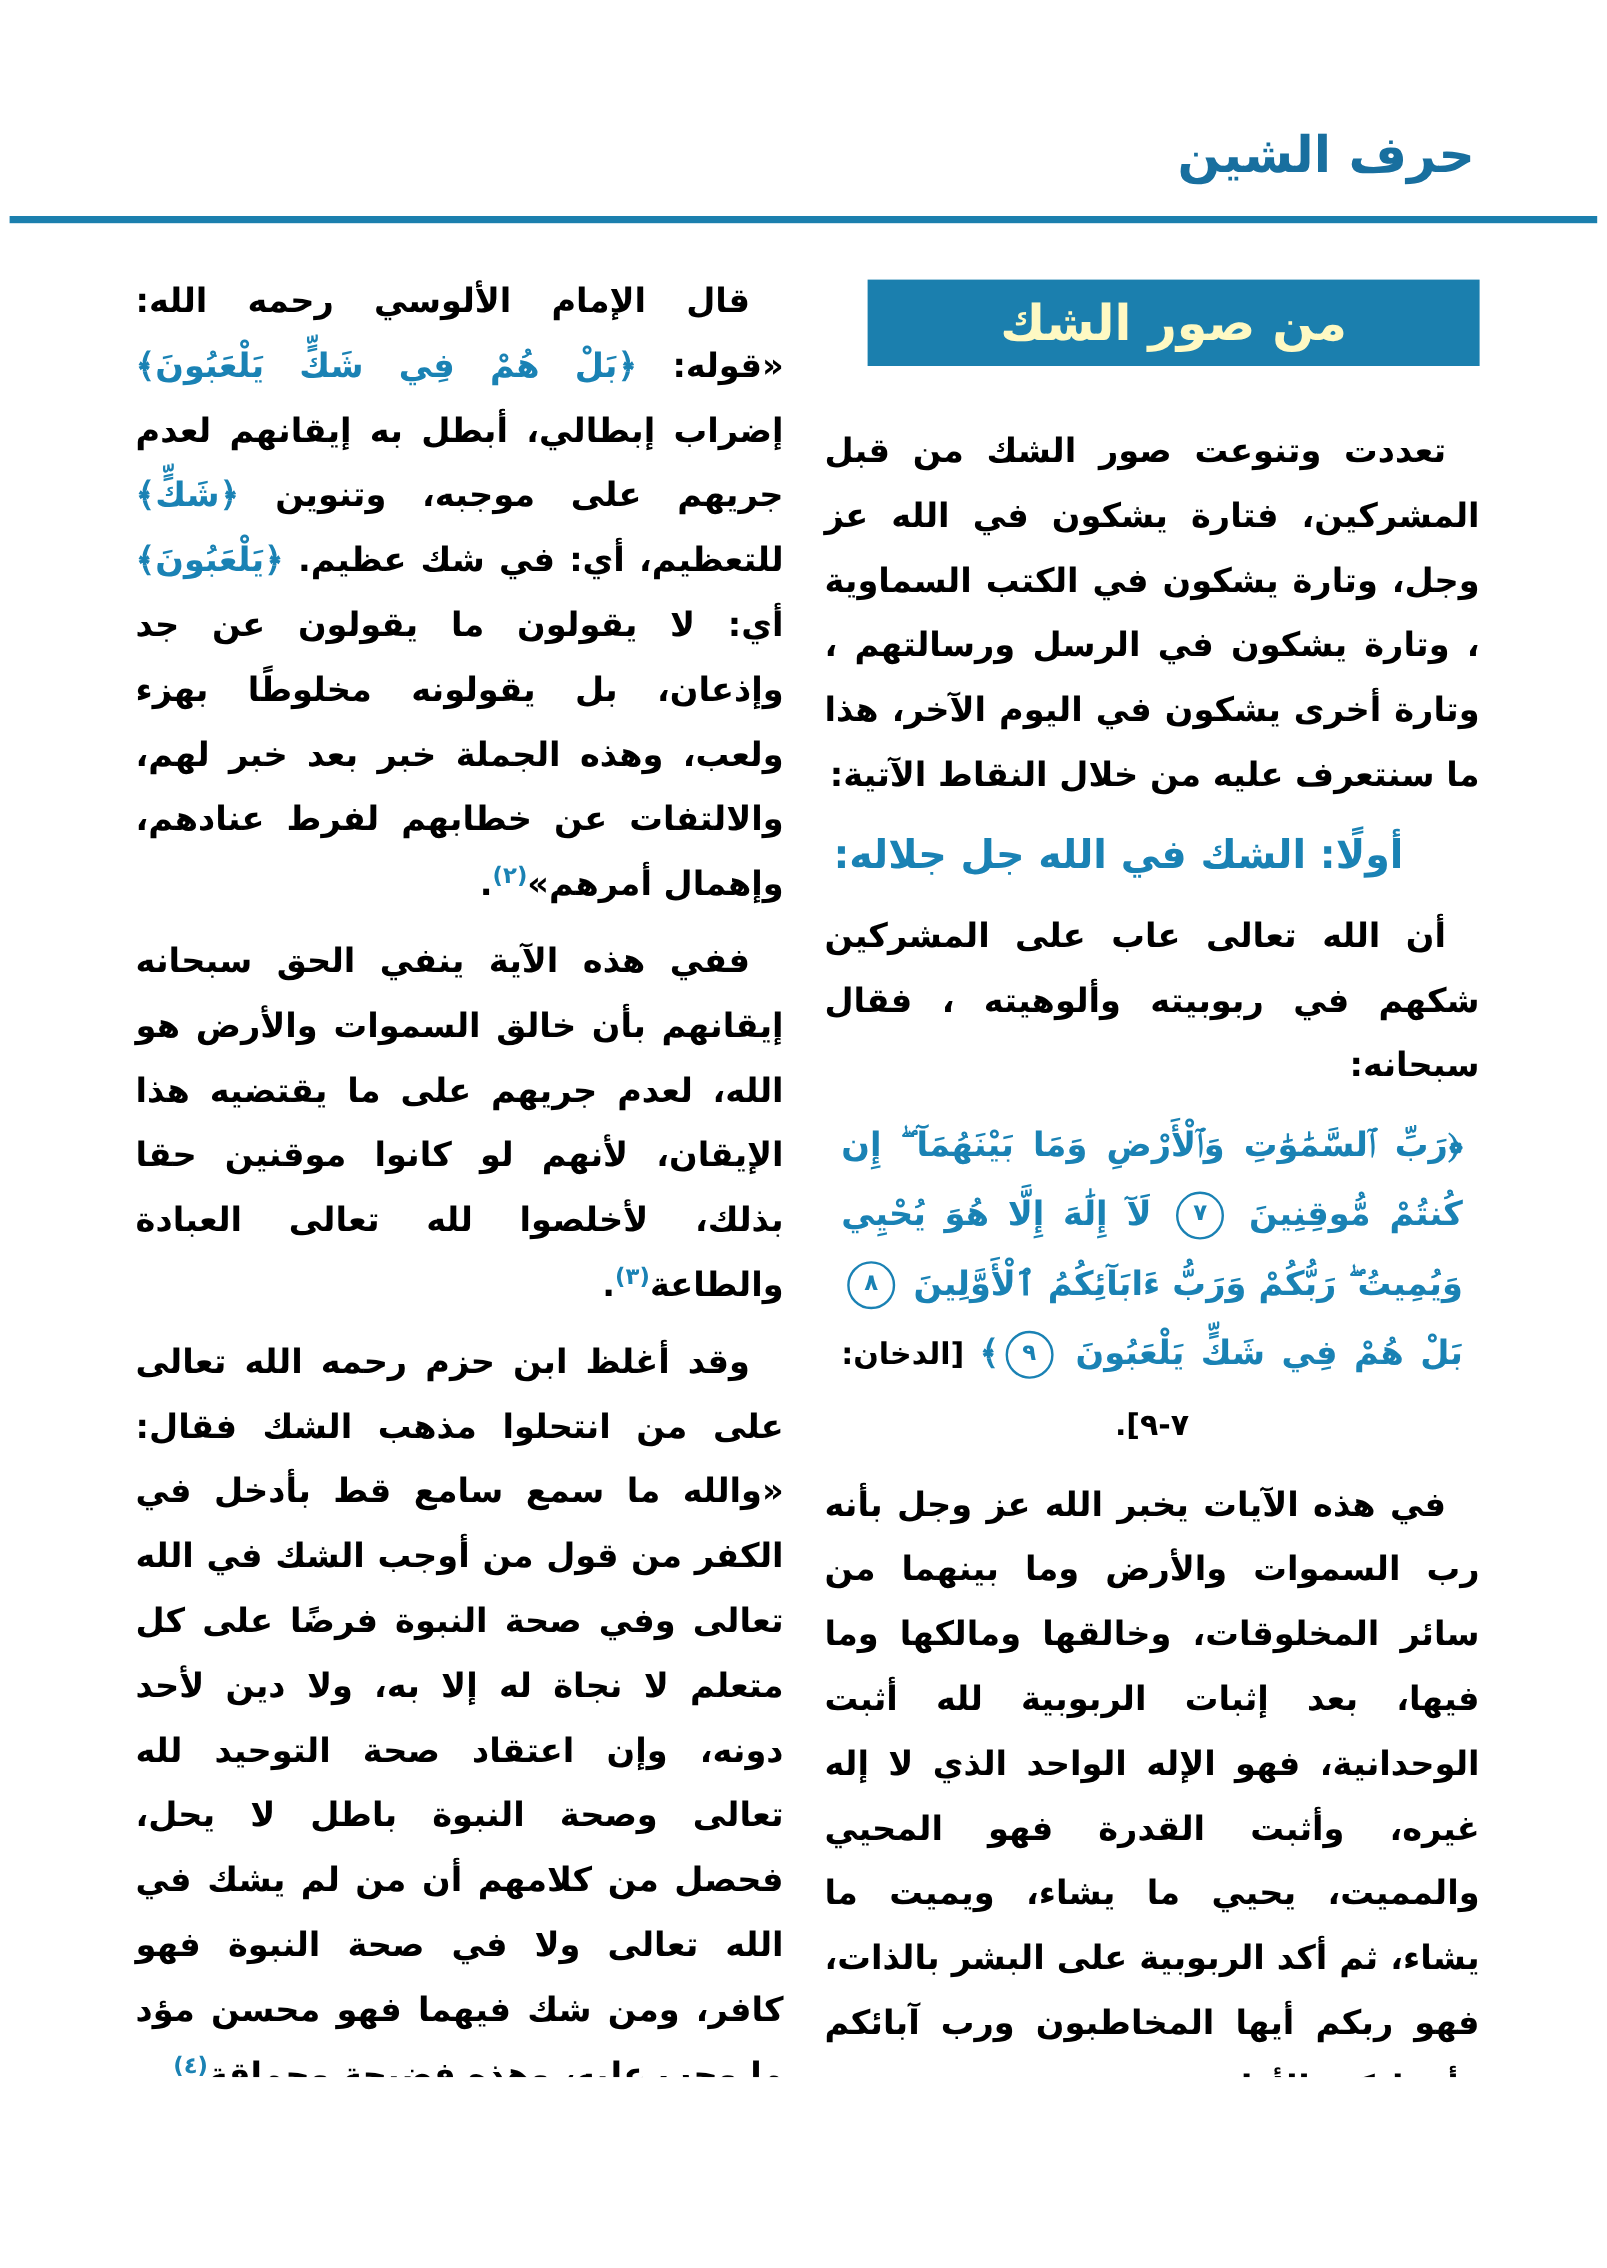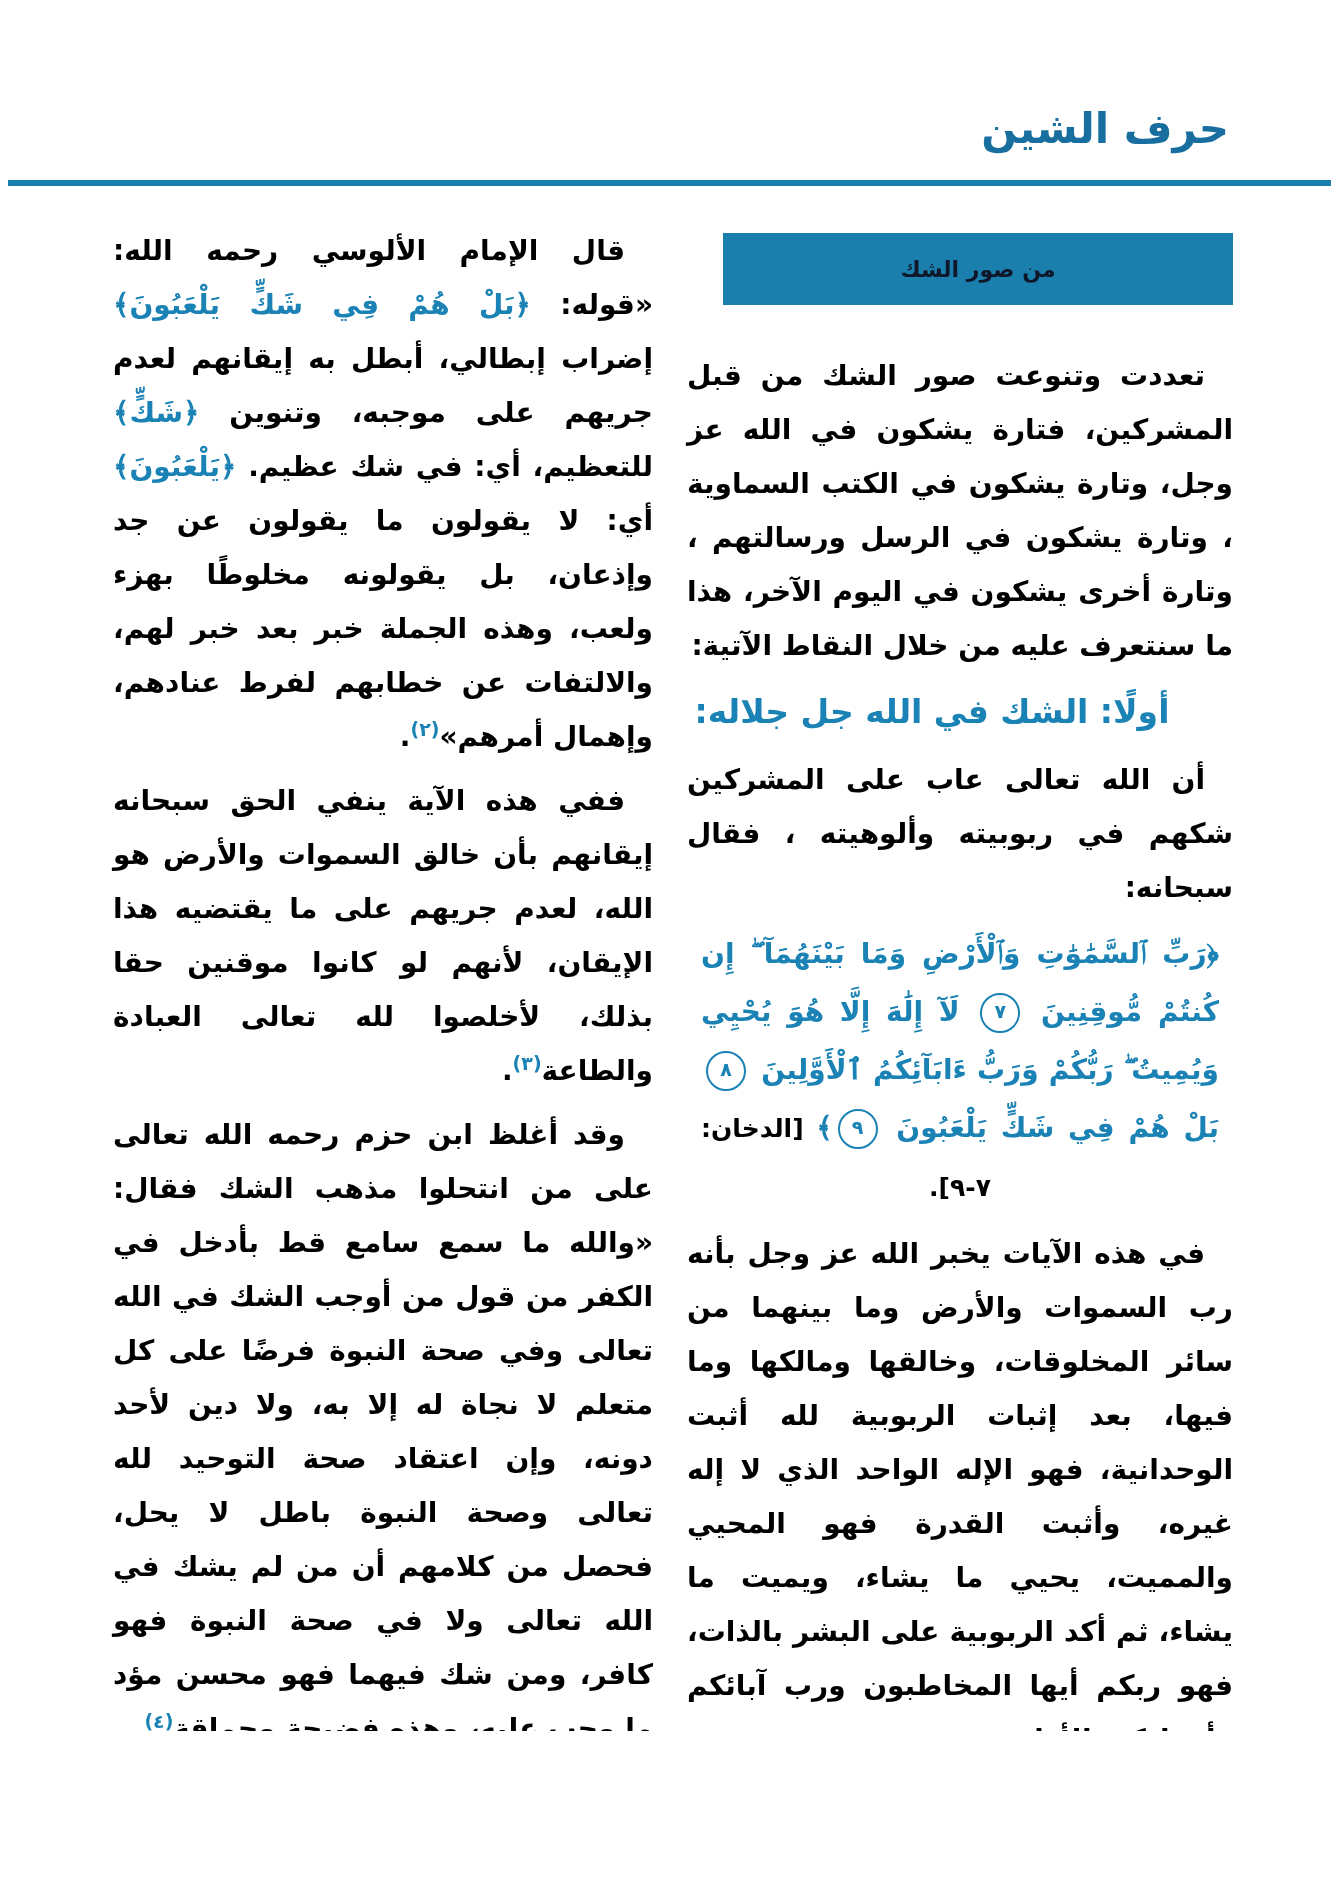--- a/index.html
+++ b/index.html
@@ -47,22 +47,22 @@
     width: 510px;
     height: 72px;
     margin: 0 0 44px auto;
     margin-right: 0;
     background: #1b7fae;
     display: flex;
     align-items: center;
     justify-content: center;
   }
   .section-box span {
-    color: #0f172a;
-    font-size: 22px;
+    color: #fef9c3;
+    font-size: 41px;
     font-weight: bold;
   }
 
   .body-text {
     margin: 0 0 10px 0;
     font-size: 28px;
     font-weight: bold;
     line-height: 54px;
     text-align: justify;
     color: #000000;

